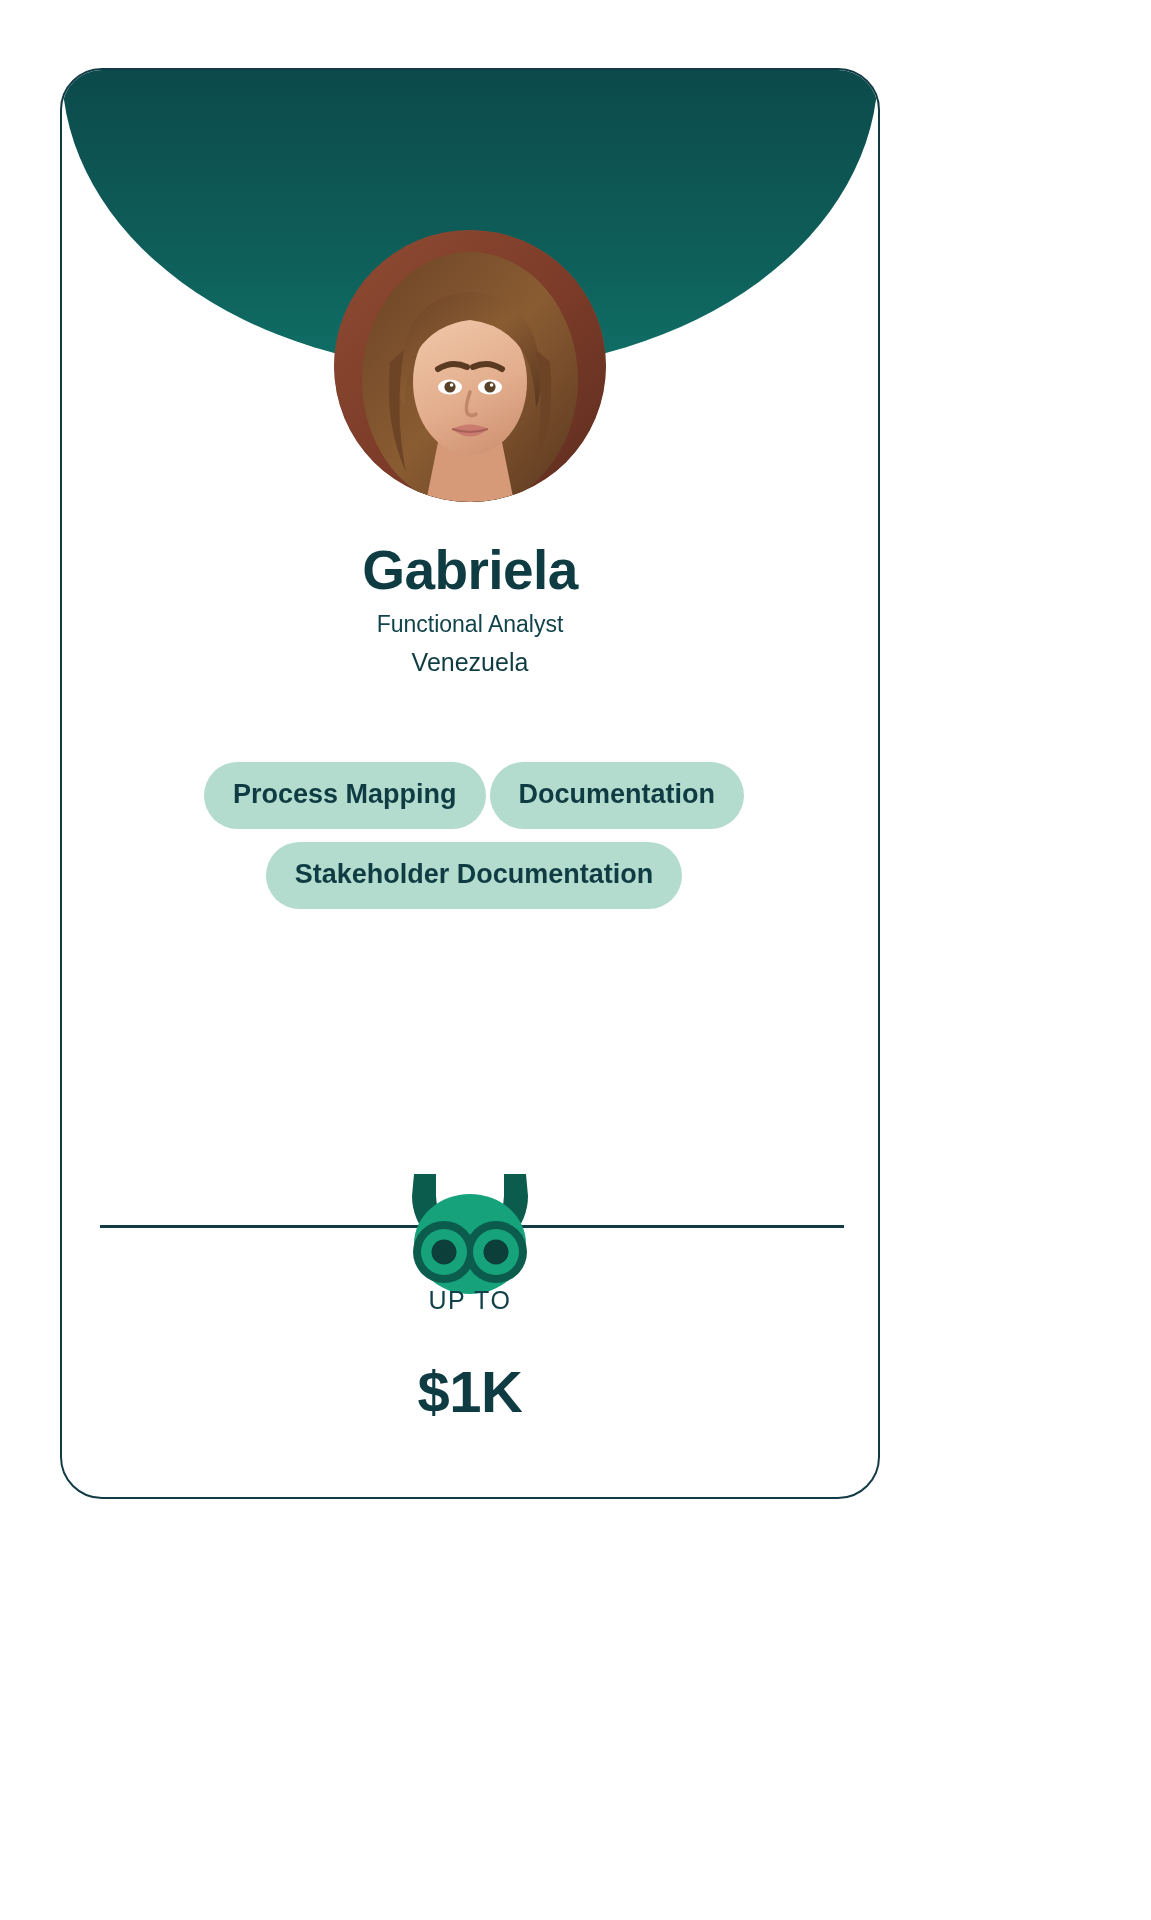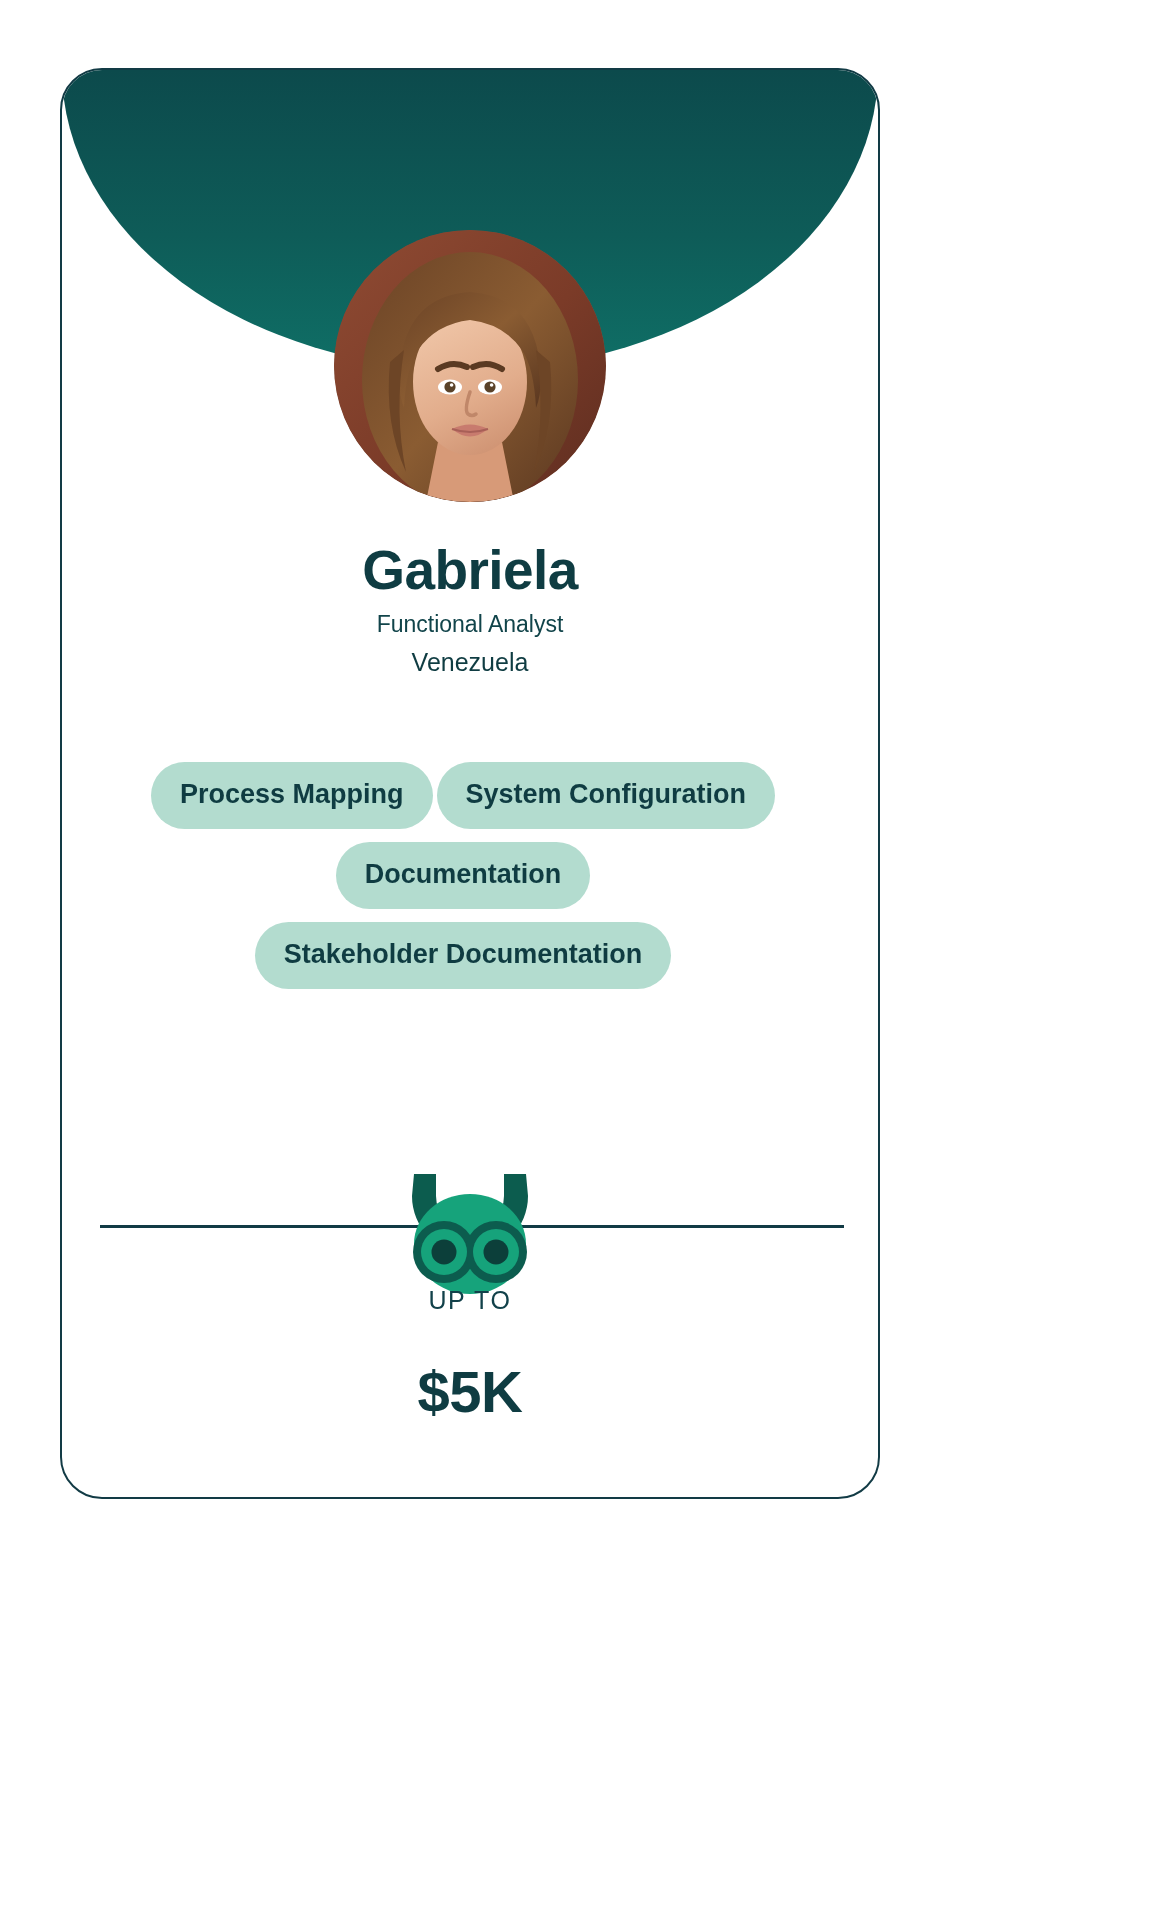--- a/index.html
+++ b/index.html
@@ -92,21 +92,21 @@
     margin-top: 11px;
     font-size: 25px;
     font-weight: 400;
     color: #0f3c42;
     line-height: 1.15;
   }
 
   
   .skills {
     position: absolute;
-    left: 69px;
+    left: 80px;
     top: 692px;
     width: 664px;
     display: flex;
     flex-wrap: wrap;
     justify-content: center;
     gap: 13px 4px;
   }
   .skill-pill {
     background: #b3dccf;
     color: #0f3c42;
@@ -238,21 +238,20 @@
     </div>
 
     <div class="identity">
       <div class="person-name">Gabriela</div>
       <div class="person-role">Functional Analyst</div>
       <div class="person-country">Venezuela</div>
     </div>
 
     <div class="skills">
       <span class="skill-pill">Process Mapping</span>
-      <span class="skill-pill">System Configuration</span>
       <span class="skill-pill">Documentation</span>
       <span class="skill-pill">Stakeholder Documentation</span>
     </div>
 
     <div class="divider-zone">
       <div class="divider-line"></div>
       <div class="owl-logo">
         <svg viewBox="0 0 140 122" xmlns="http://www.w3.org/2000/svg" aria-hidden="true">
 
           <path d="M14 2 h22 v22 a34 34 0 0 0 34 34 v24 A58 58 0 0 1 12 24 Z" fill="#0c5c4e"></path>
@@ -268,18 +267,18 @@
 
           <circle cx="44" cy="80" r="12.5" fill="#0c3f3a"></circle>
           <circle cx="96" cy="80" r="12.5" fill="#0c3f3a"></circle>
         </svg>
       </div>
     </div>
 
     <div class="salary-row">
       <div class="salary-col">
         <div class="salary-label">UP TO</div>
-        <div class="salary-value">$5K</div>
+        <div class="salary-value">$1K</div>
       </div>
     </div>
 
   </div>
 </div>
 
 </body></html>

